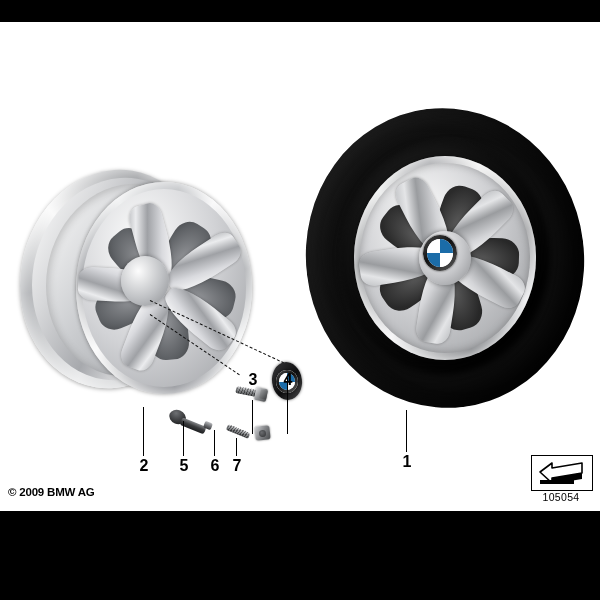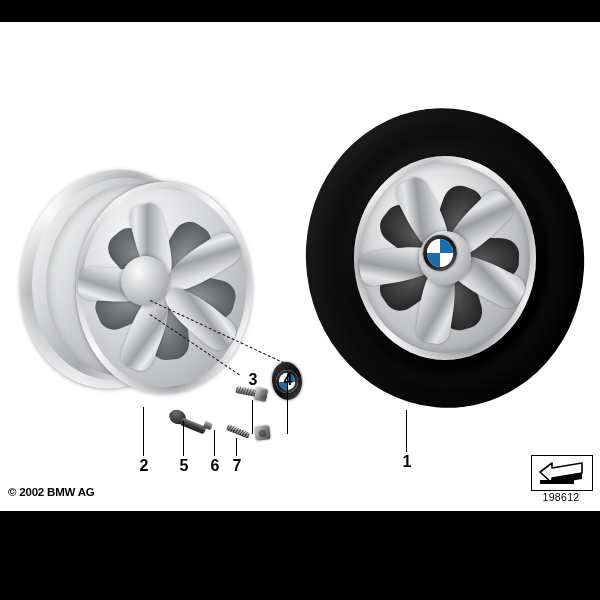--- a/index.html
+++ b/index.html
@@ -355,25 +355,25 @@
     <div class="callout" style="left:134px;top:436px;">2</div>
     <div class="callout" style="left:397px;top:432px;">1</div>
     <div class="callout" style="left:243px;top:350px;">3</div>
     <div class="callout" style="left:278px;top:350px;">4</div>
     <div class="callout" style="left:174px;top:436px;">5</div>
     <div class="callout" style="left:205px;top:436px;">6</div>
     <div class="callout" style="left:227px;top:436px;">7</div>
 
     <div class="leader" style="left:252px;top:368px;height:0;"></div>
 
-    <div id="copyright">© 2002 BMW AG</div>
+    <div id="copyright">© 2009 BMW AG</div>
 
     <div id="idbox">
       <svg id="arrow-svg" width="58" height="32" viewBox="0 0 58 32" aria-hidden="true">
         <polygon points="8,16 20,7 20,12 50,7 50,17 20,22 20,27" fill="#ffffff" stroke="#000000" stroke-width="1.6" stroke-linejoin="round"></polygon>
         <polygon points="20,22 50,17 50,23 20,28" fill="#000000"></polygon>
         <rect x="8" y="24" width="34" height="4" fill="#000000"></rect>
       </svg>
     </div>
-    <div id="idnum">198612</div>
+    <div id="idnum">105054</div>
 
   </div>
 </div>
 
 </body></html>

